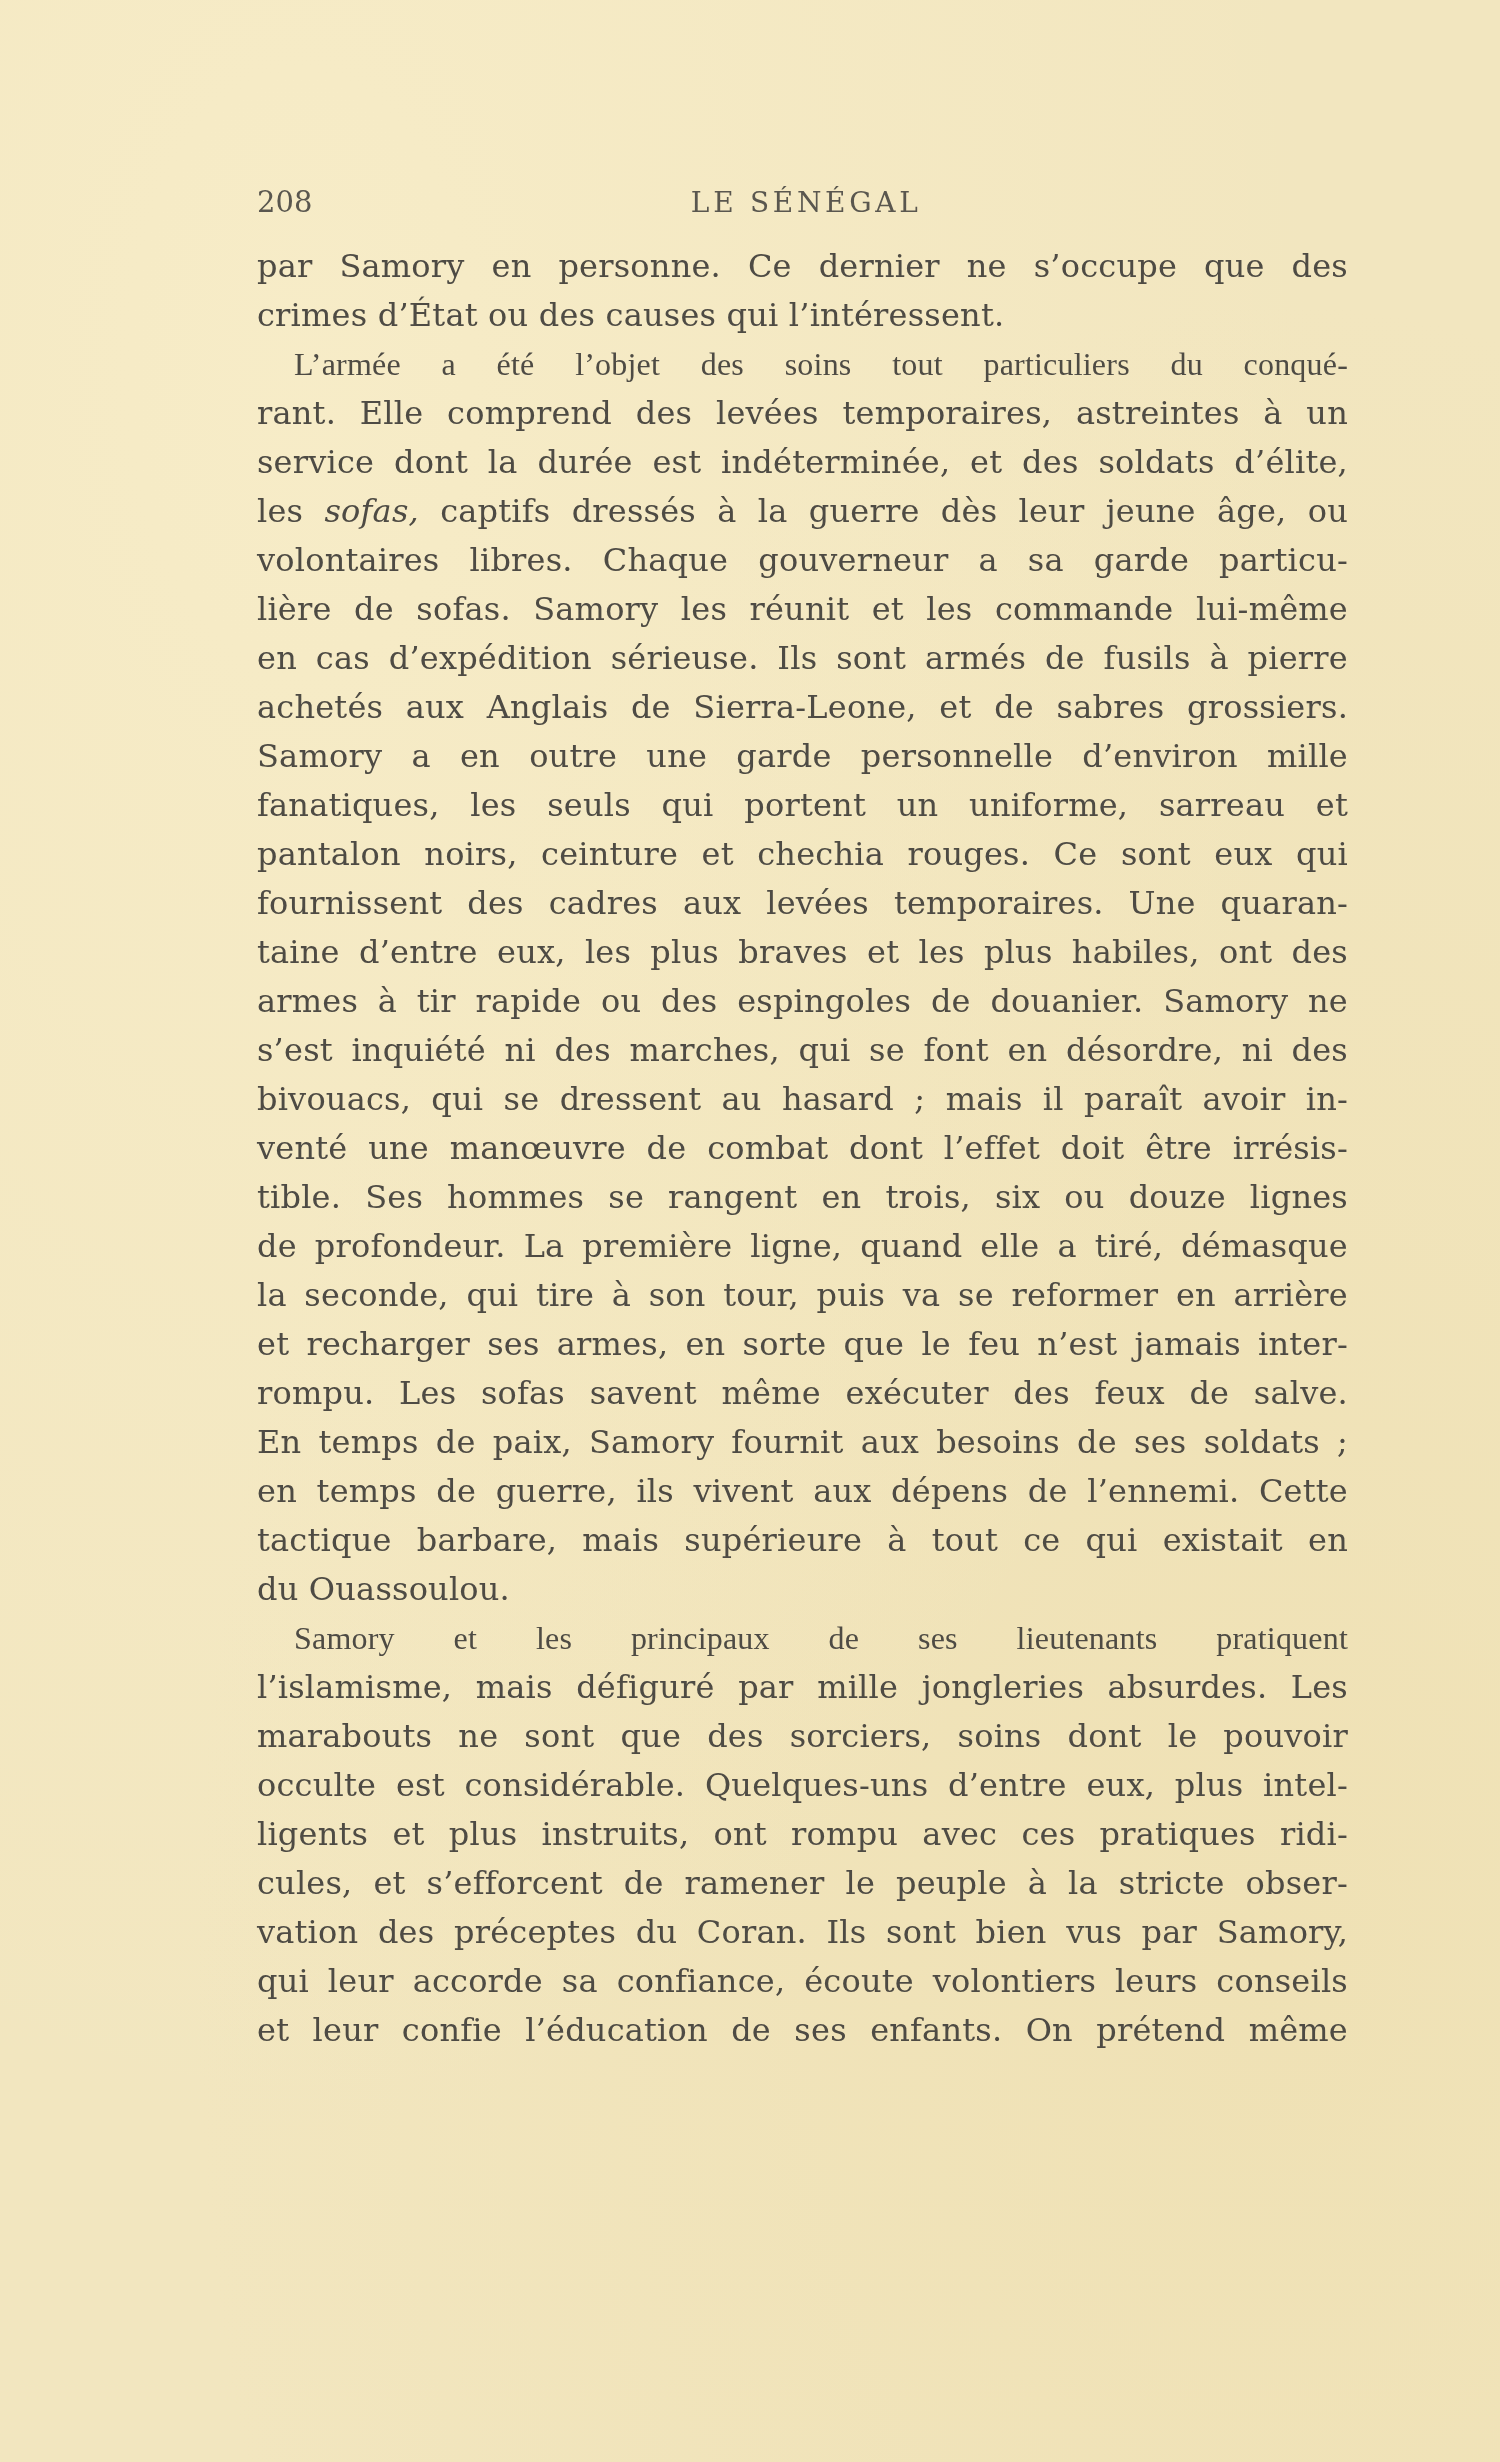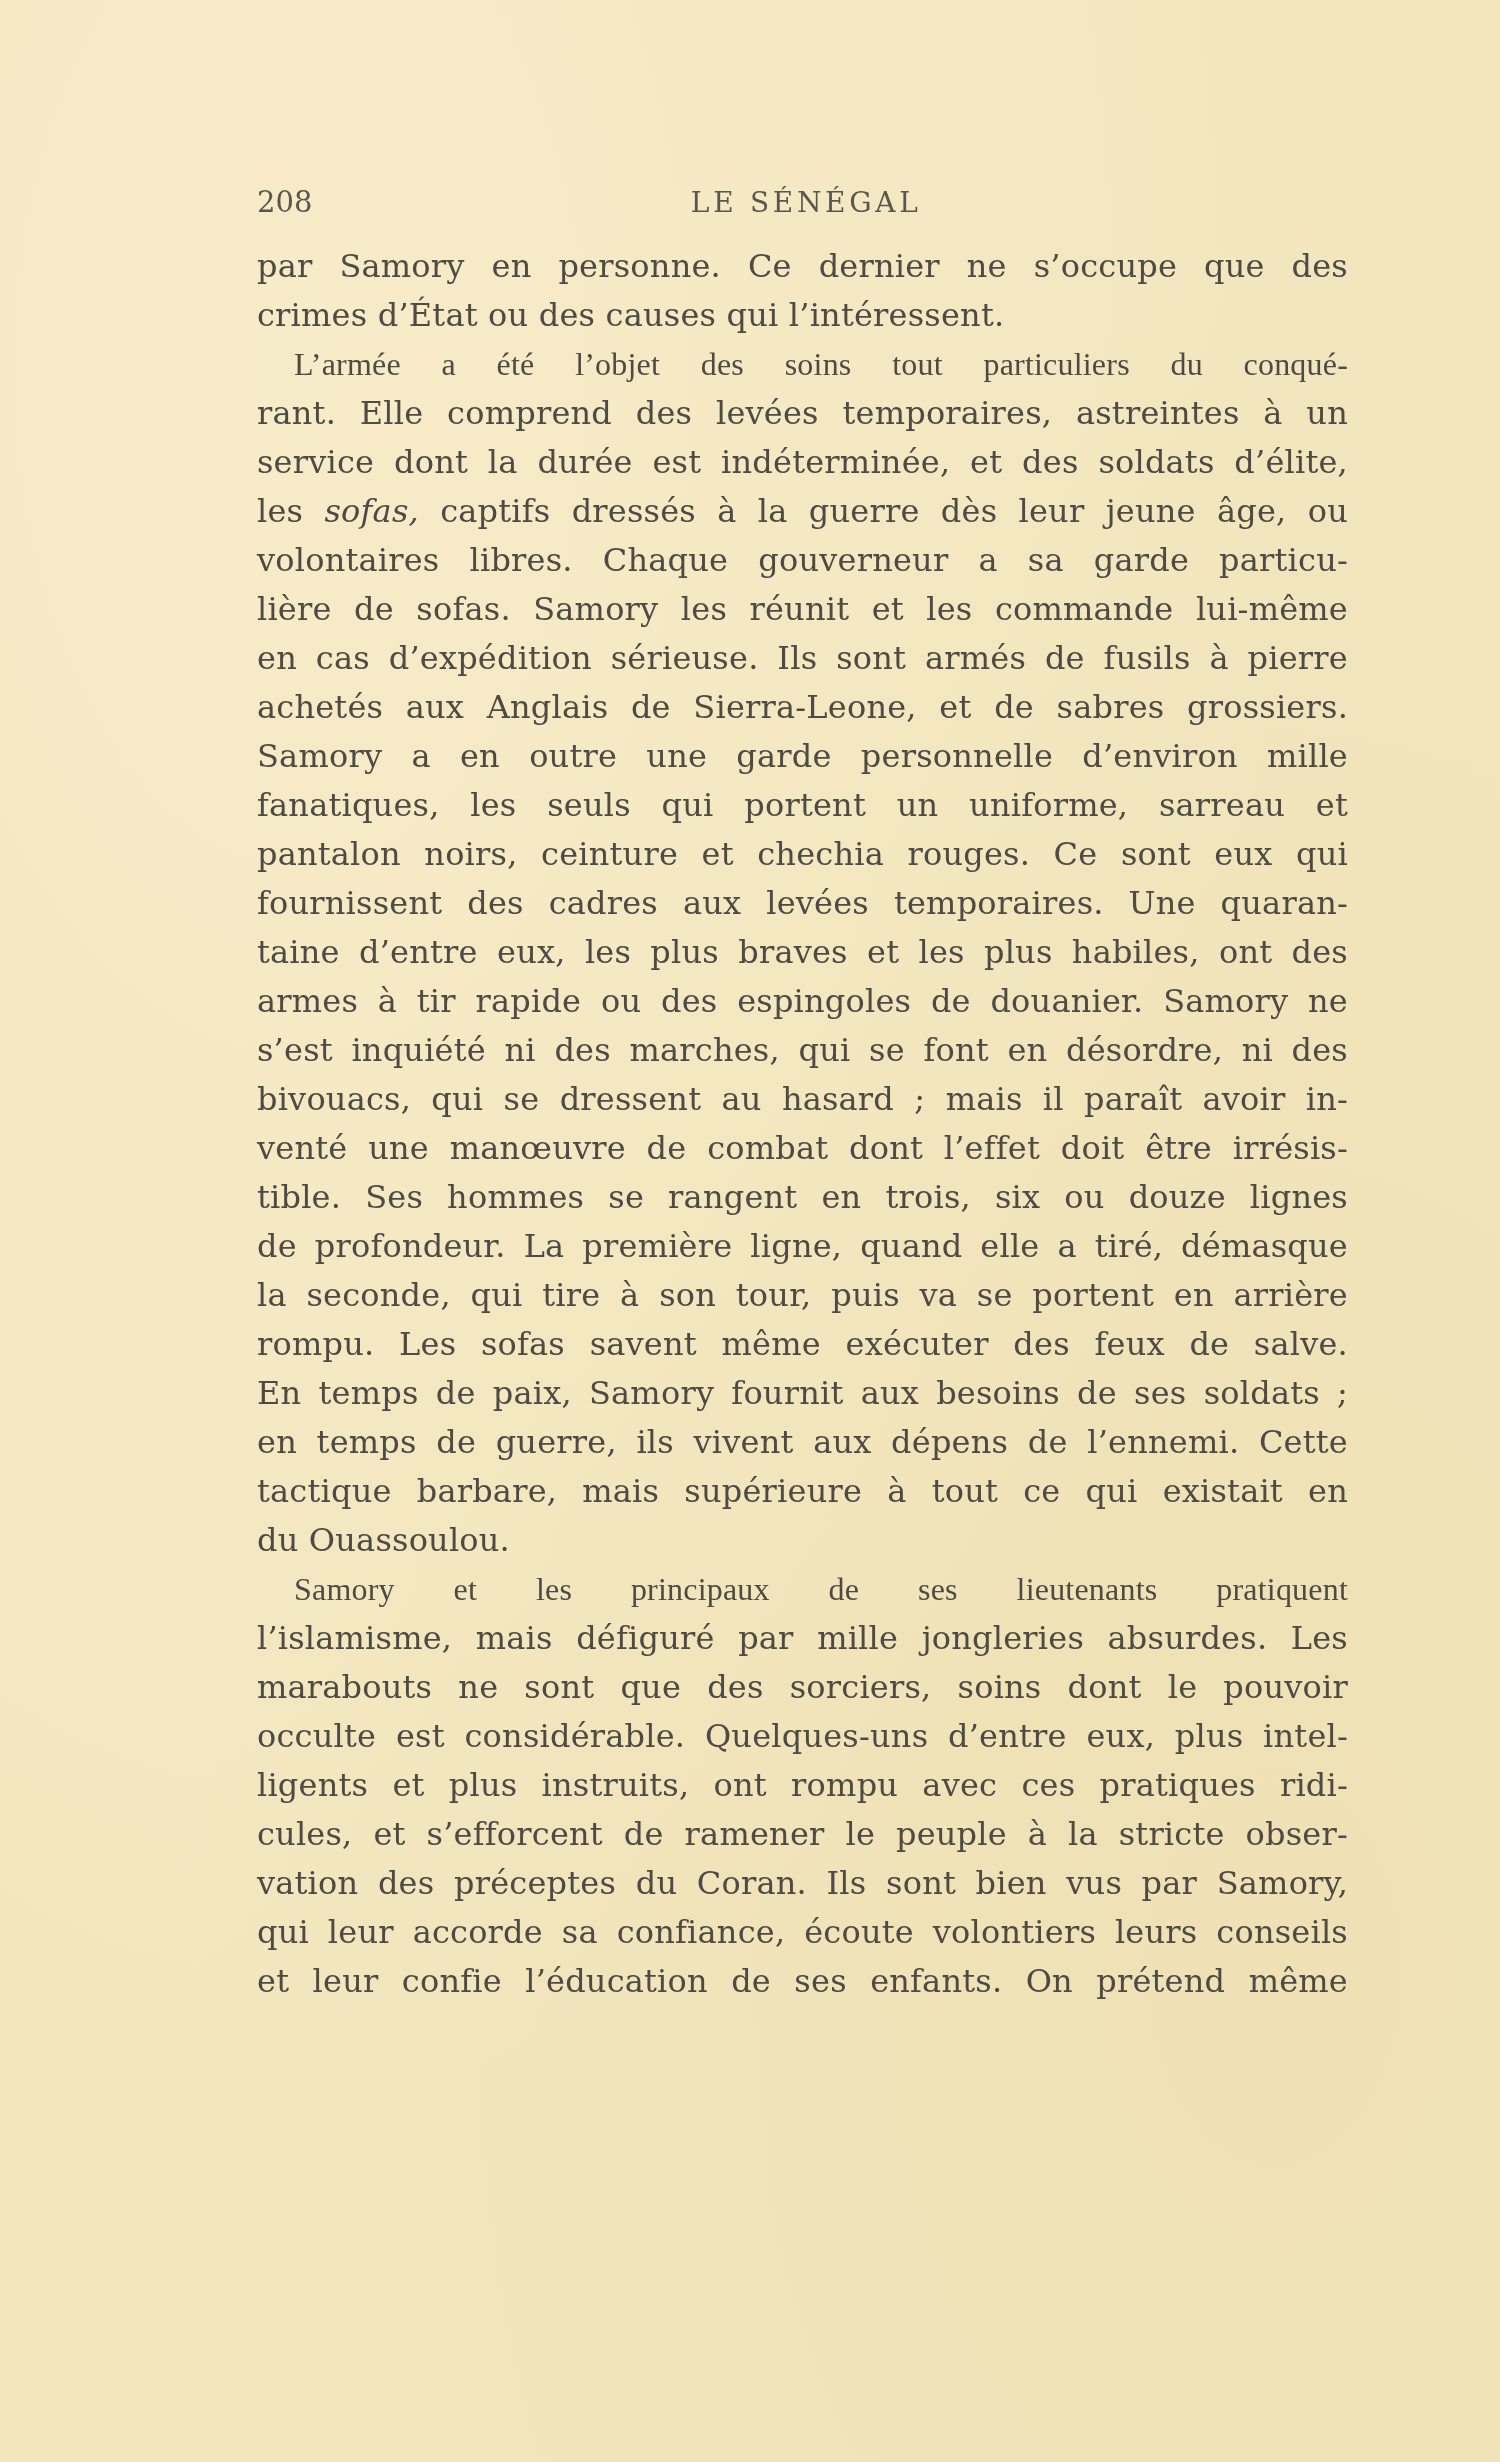--- a/index.html
+++ b/index.html
@@ -62,21 +62,22 @@
       <span class="line">fanatiques, les seuls qui portent un uniforme, sarreau et</span>
       <span class="line">pantalon noirs, ceinture et chechia rouges. Ce sont eux qui</span>
       <span class="line">fournissent des cadres aux levées temporaires. Une quaran-</span>
       <span class="line">taine d’entre eux, les plus braves et les plus habiles, ont des</span>
       <span class="line">armes à tir rapide ou des espingoles de douanier. Samory ne</span>
       <span class="line">s’est inquiété ni des marches, qui se font en désordre, ni des</span>
       <span class="line">bivouacs, qui se dressent au hasard ; mais il paraît avoir in-</span>
       <span class="line">venté une manœuvre de combat dont l’effet doit être irrésis-</span>
       <span class="line">tible. Ses hommes se rangent en trois, six ou douze lignes</span>
       <span class="line">de profondeur. La première ligne, quand elle a tiré, démasque</span>
-      <span class="line">la seconde, qui tire à son tour, puis va se portent en arrière</span>
+      <span class="line">la seconde, qui tire à son tour, puis va se reformer en arrière</span>
+      <span class="line">et recharger ses armes, en sorte que le feu n’est jamais inter-</span>
       <span class="line">rompu. Les sofas savent même exécuter des feux de salve.</span>
       <span class="line">En temps de paix, Samory fournit aux besoins de ses soldats ;</span>
       <span class="line">en temps de guerre, ils vivent aux dépens de l’ennemi. Cette</span>
       <span class="line">tactique barbare, mais supérieure à tout ce qui existait en</span>
       <span class="line last">du Ouassoulou.</span>
       <span class="line indent">Samory et les principaux de ses lieutenants pratiquent</span>
       <span class="line">l’islamisme, mais défiguré par mille jongleries absurdes. Les</span>
       <span class="line">marabouts ne sont que des sorciers, soins dont le pouvoir</span>
       <span class="line">occulte est considérable. Quelques-uns d’entre eux, plus intel-</span>
       <span class="line">ligents et plus instruits, ont rompu avec ces pratiques ridi-</span>

